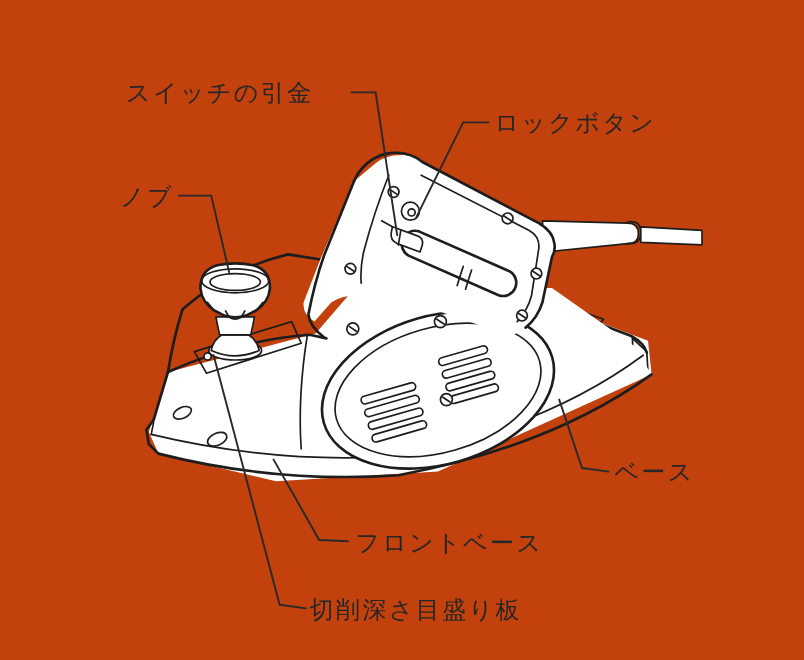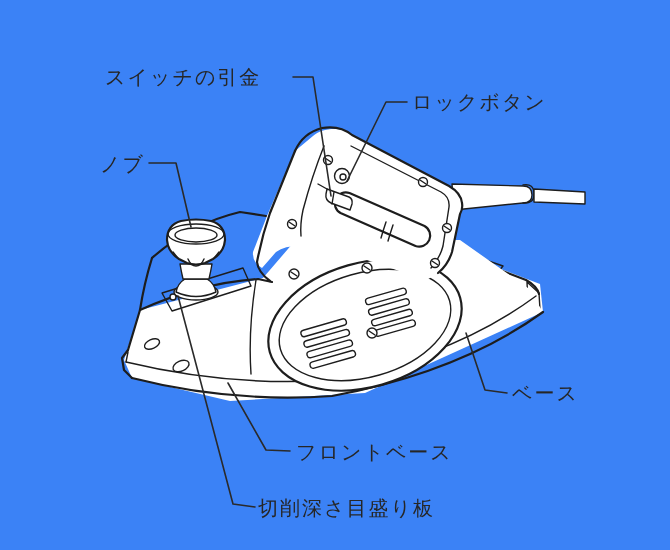--- a/index.html
+++ b/index.html
@@ -1,17 +1,17 @@
 <!DOCTYPE html>
 <html><head>
 <meta charset="utf-8">
 <style>
   html,body{margin:0;padding:0;background:#fff;}
   .stage{
-    position:relative;width:670px;height:550px;background:#3b82f6;overflow:hidden;
+    position:relative;width:670px;height:550px;background:#c2410c;overflow:hidden;
     font-family:"DejaVu Sans",sans-serif;
   }
   svg{position:absolute;left:0;top:0;}
   
   .s2{fill:none;stroke:#1d1d1d;stroke-width:2.2;stroke-linecap:round;stroke-linejoin:round;}
   .s1{fill:none;stroke:#1d1d1d;stroke-width:1.4;stroke-linecap:round;stroke-linejoin:round;}
   .fw{fill:#ffffff;}
   .occ{fill:#ffffff;stroke:none;}
   .leader{fill:none;stroke:#2a2a2a;stroke-width:1.6;stroke-linecap:round;stroke-linejoin:round;}
   .lbl{fill:#262626;font-size:20px;letter-spacing:2px;}

